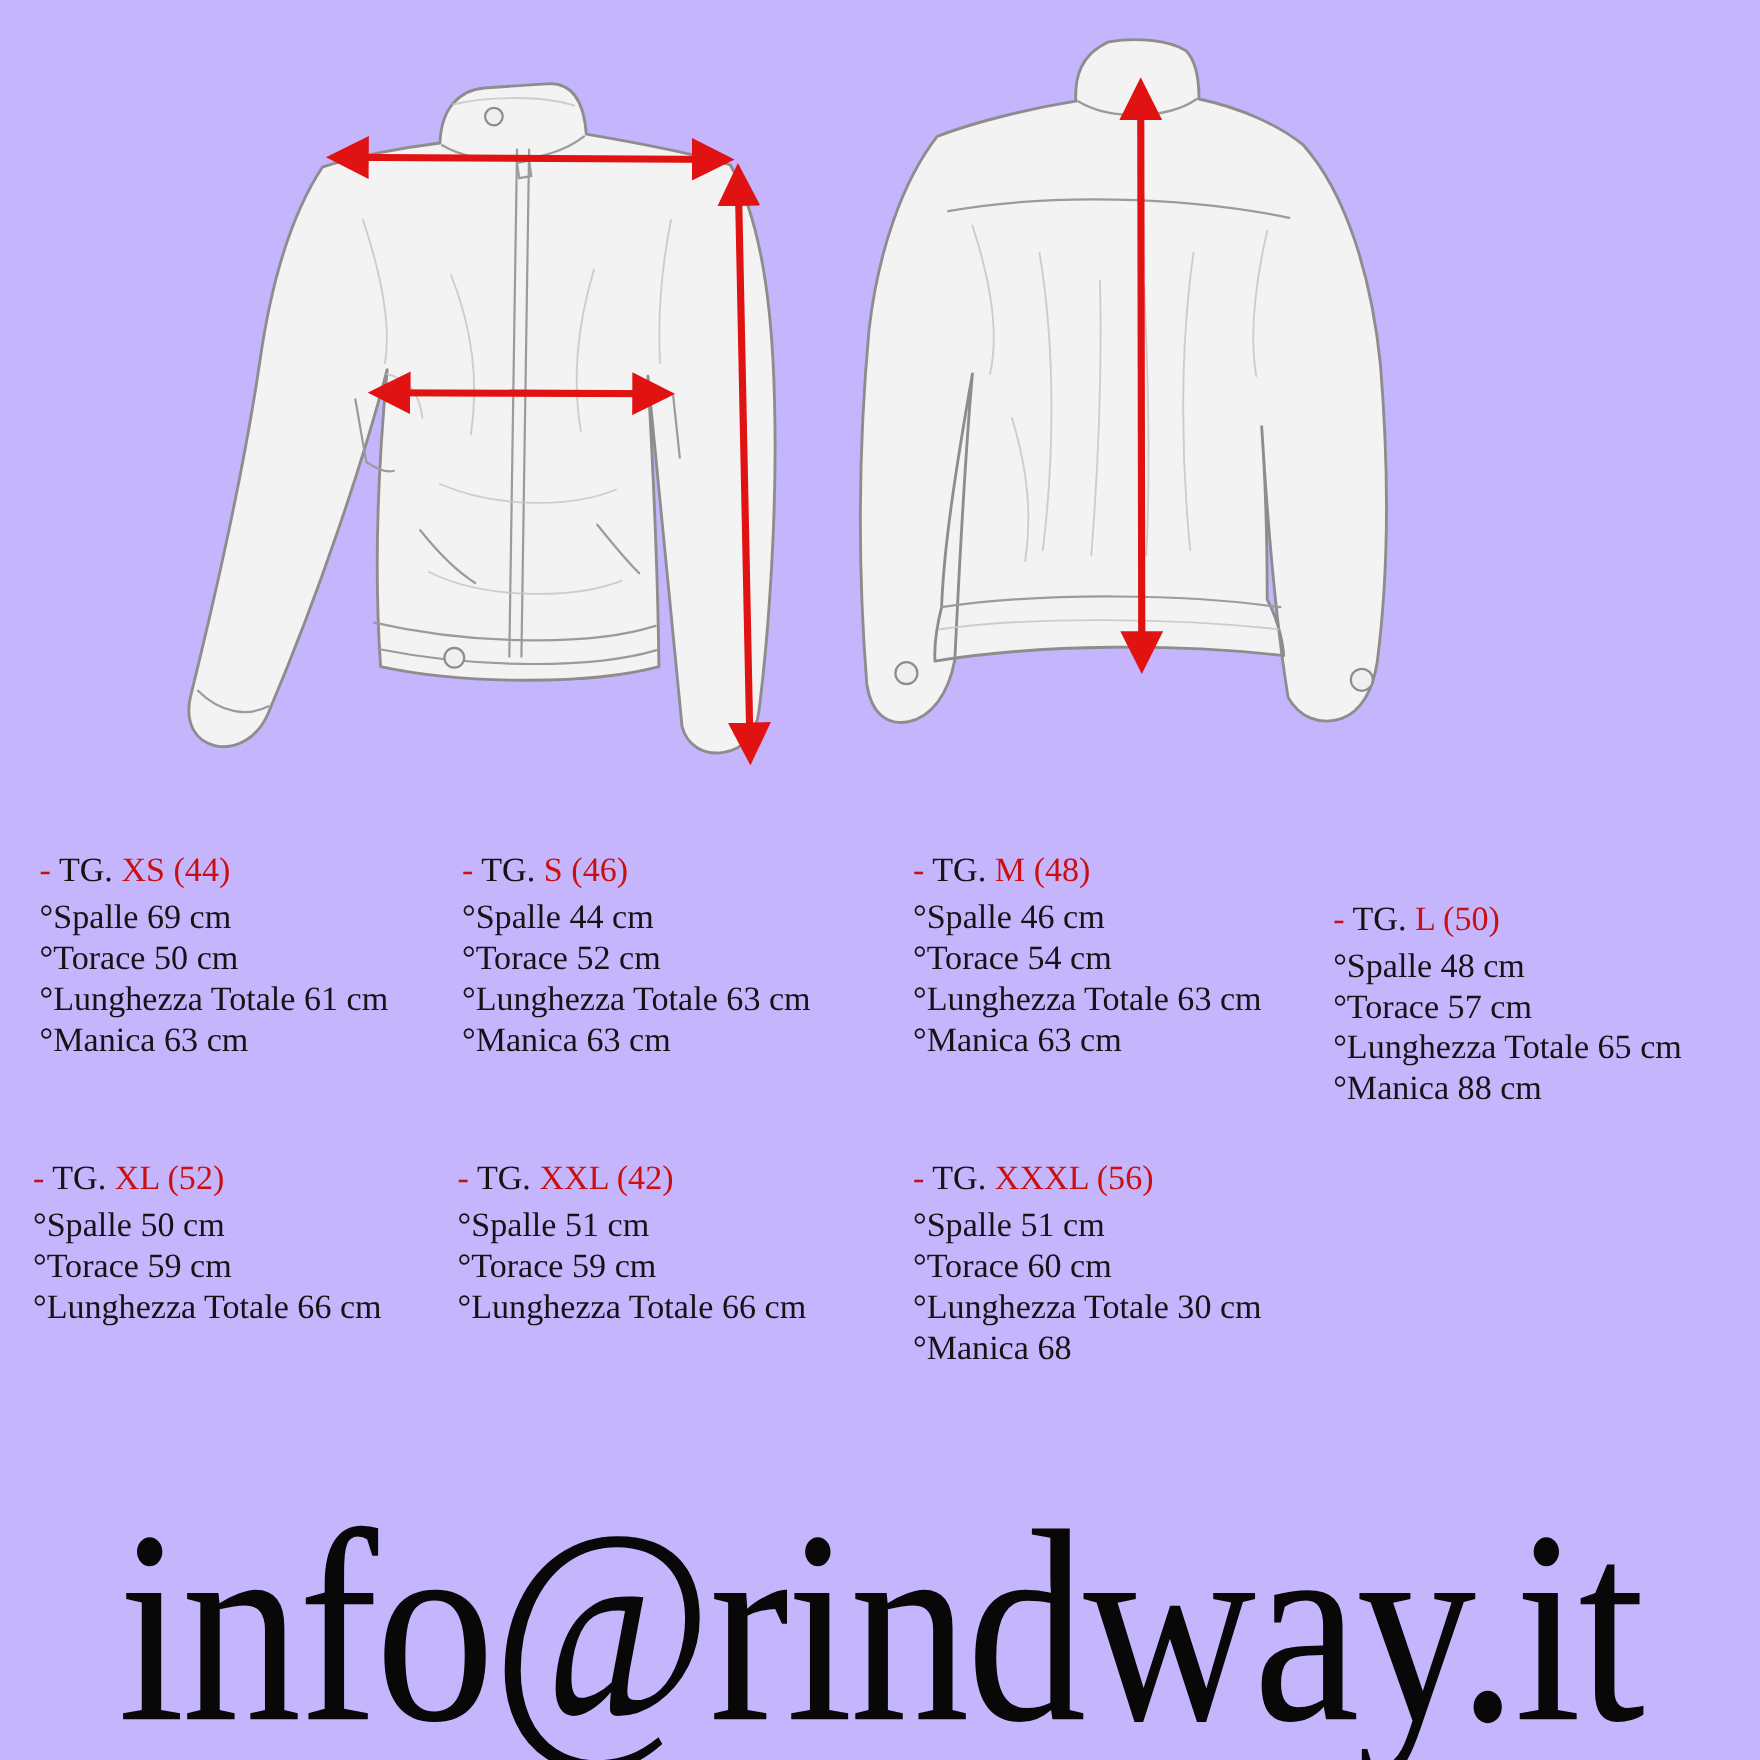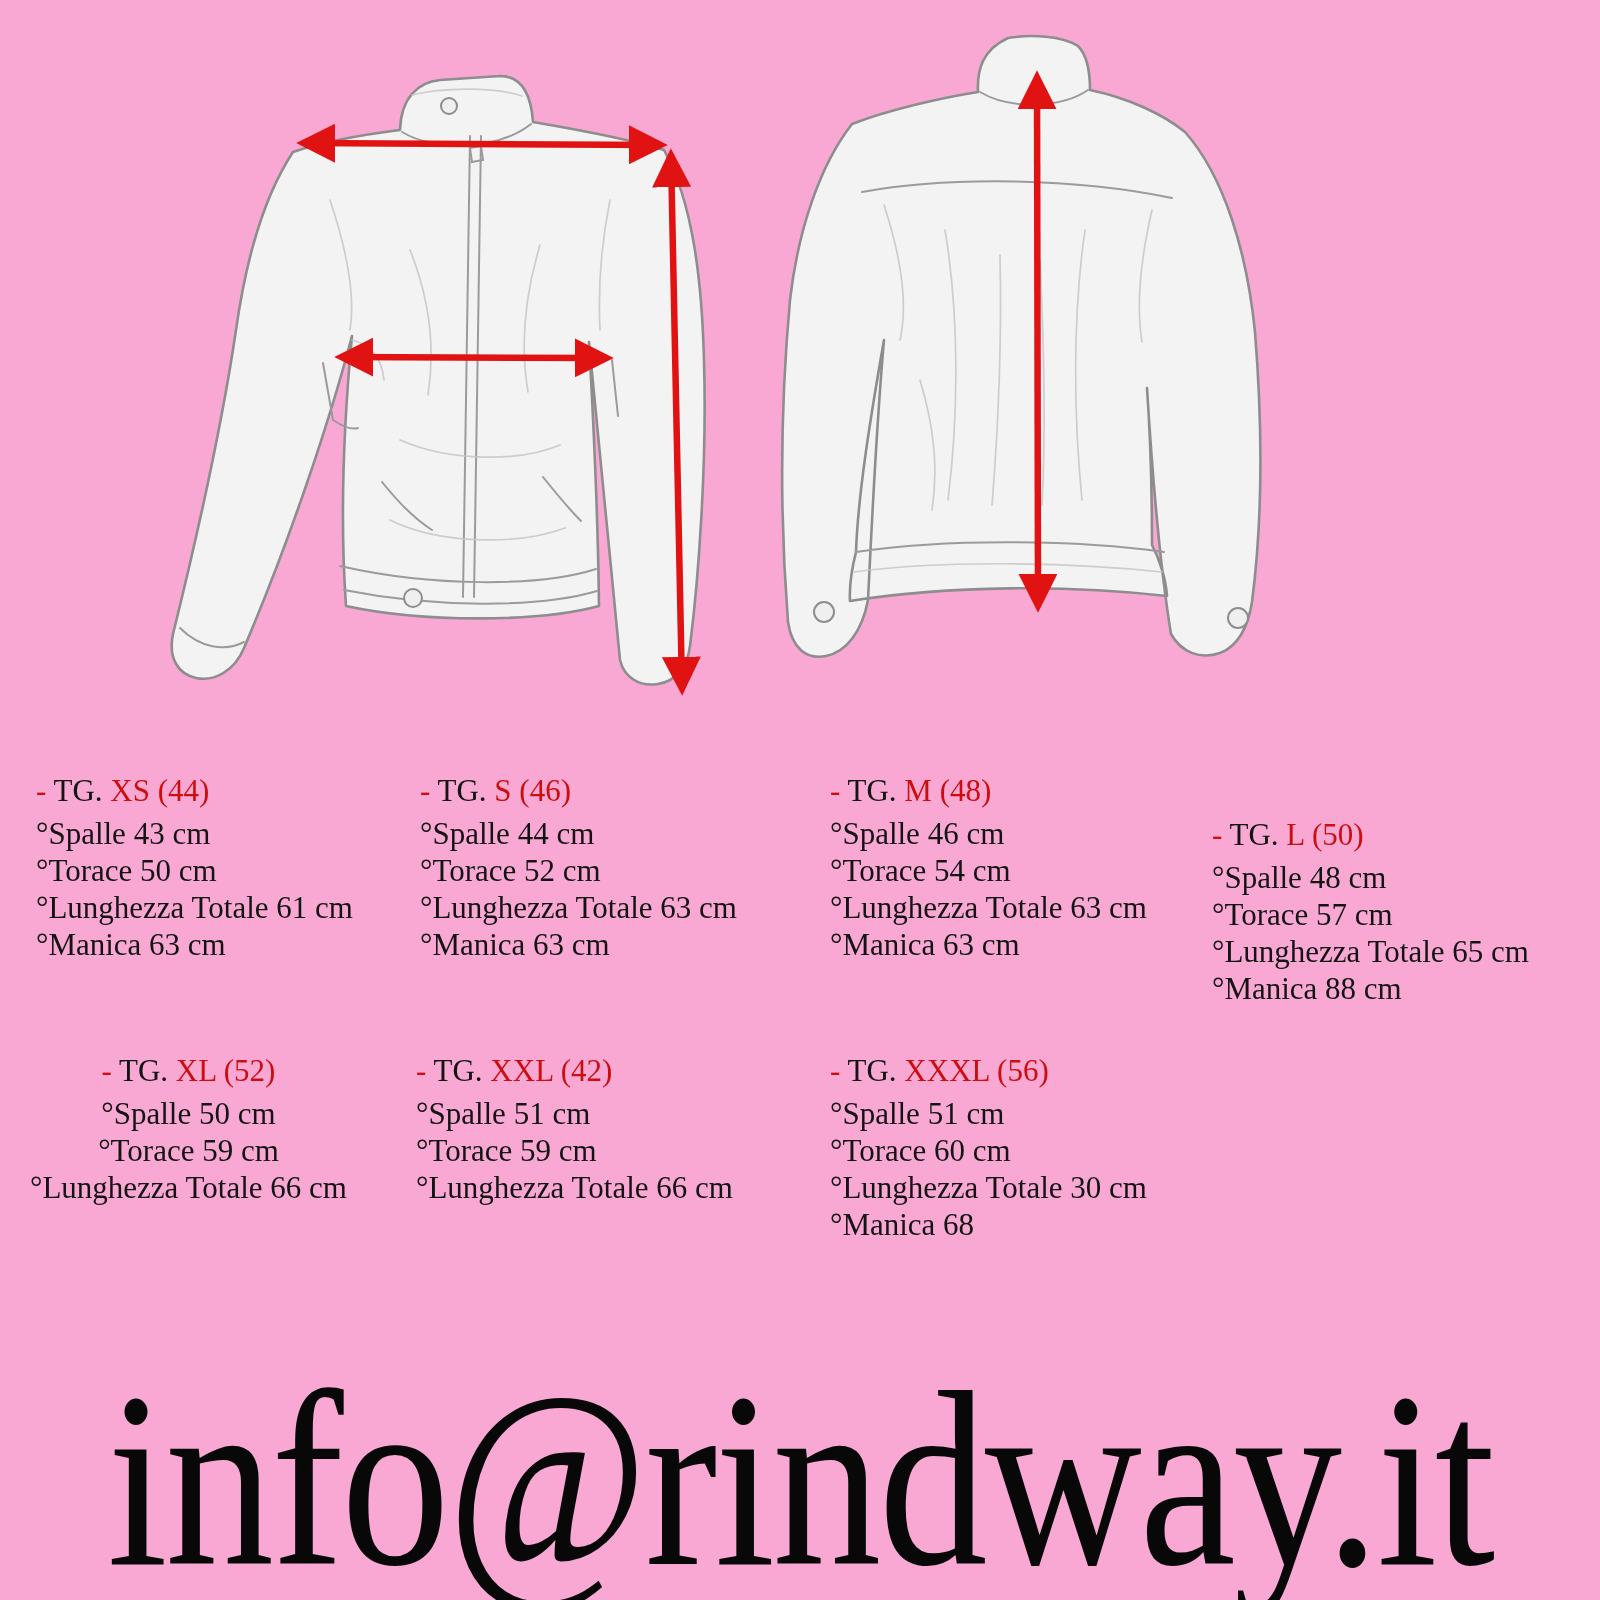--- a/index.html
+++ b/index.html
@@ -1,20 +1,20 @@
 <!DOCTYPE html>
 <html><head>
 <meta charset="utf-8">
 <style>
   html,body{margin:0;padding:0;}
   body{
     width:1600px;height:1600px;background:#ffffff;position:relative;
     font-family:"Liberation Serif","DejaVu Serif",serif;overflow:hidden;
   }
-  .canvas{position:absolute;left:0;top:0;width:1600px;height:1600px;background:#f9a8d4;}
+  .canvas{position:absolute;left:0;top:0;width:1600px;height:1600px;background:#c4b5fd;}
   .diagram-svg{position:absolute;left:0;top:0;}
   .size-block{
     position:absolute;color:#141414;font-size:31px;line-height:37px;white-space:nowrap;
   }
   .size-header{line-height:42px;margin-bottom:3px;}
   .red{color:#cc0e0e;}
   .email-footer{
     position:absolute;left:0;top:1330px;width:1600px;height:300px;
     display:flex;align-items:center;justify-content:center;
     font-size:250px;color:#080808;transform:scaleX(0.87);transform-origin:50% 50%;
@@ -126,21 +126,21 @@
       <line class="arrow" x1="1037" y1="78" x2="1038" y2="605" marker-start="url(#ah)" marker-end="url(#ah)"></line>
     </g>
   </svg>
 
   <div class="size-block" style="left:36px;top:770px;">
     <div class="size-header">
       <span class="red">-</span>
       <span>TG.</span>
       <span class="red">XS (44)</span>
     </div>
-    <div class="size-line">°Spalle 43 cm</div>
+    <div class="size-line">°Spalle 69 cm</div>
     <div class="size-line">°Torace 50 cm</div>
     <div class="size-line">°Lunghezza Totale 61 cm</div>
     <div class="size-line">°Manica 63 cm</div>
   </div>
 
   <div class="size-block" style="left:420px;top:770px;">
     <div class="size-header">
       <span class="red">-</span>
       <span>TG.</span>
       <span class="red">S (46)</span>
@@ -168,21 +168,21 @@
       <span class="red">-</span>
       <span>TG.</span>
       <span class="red">L (50)</span>
     </div>
     <div class="size-line">°Spalle 48 cm</div>
     <div class="size-line">°Torace 57 cm</div>
     <div class="size-line">°Lunghezza Totale 65 cm</div>
     <div class="size-line">°Manica 88 cm</div>
   </div>
 
-  <div class="size-block" style="left:30px;top:1050px;text-align:center;">
+  <div class="size-block" style="left:30px;top:1050px;">
     <div class="size-header">
       <span class="red">-</span>
       <span>TG.</span>
       <span class="red">XL (52)</span>
     </div>
     <div class="size-line">°Spalle 50 cm</div>
     <div class="size-line">°Torace 59 cm</div>
     <div class="size-line">°Lunghezza Totale 66 cm</div>
   </div>
 

